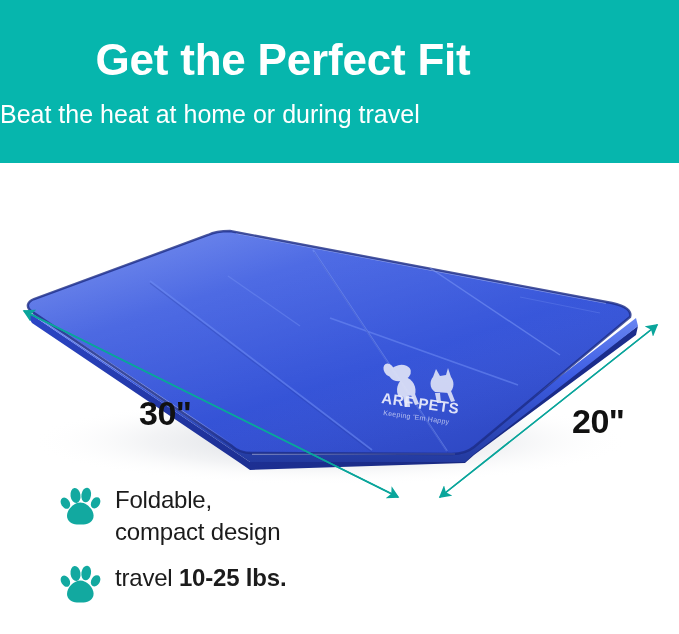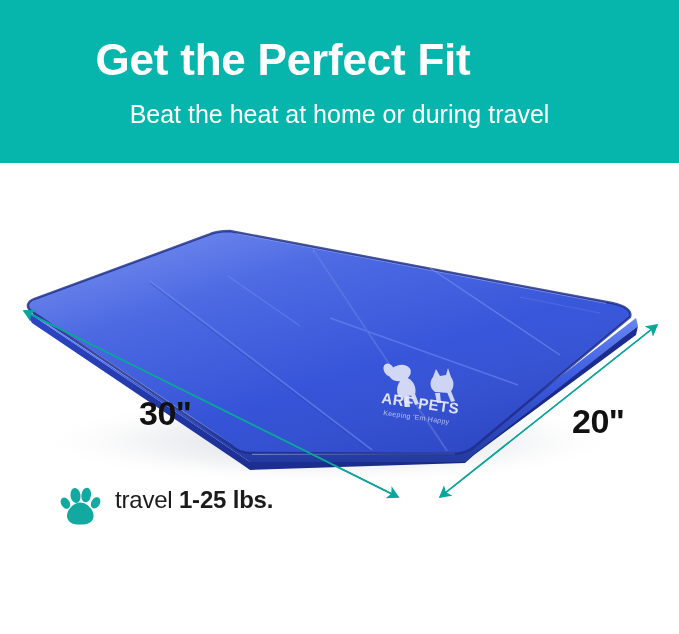--- a/index.html
+++ b/index.html
@@ -38,21 +38,21 @@
     font-weight: bold;
     letter-spacing: -0.2px;
     line-height: 1.05;
     white-space: nowrap;
   }
   #header-subtitle {
     position: absolute;
     left: 0;
     top: 101px;
     width: 679px;
-    text-align: center;
+    text-align: left;
     color: #ffffff;
     font-size: 25px;
     font-weight: normal;
     line-height: 1.1;
     white-space: nowrap;
   }
 
   
   #product-stage {
     position: absolute;
@@ -269,36 +269,56 @@
     <line x1="24" y1="311" x2="398" y2="497" stroke="#0aa59b" stroke-width="1.5" marker-end="url(#arrowEnd)"></line>
 
     <line x1="440" y1="497" x2="657" y2="325" stroke="#0aa59b" stroke-width="1.5" marker-end="url(#arrowEnd)"></line>
     <line x1="657" y1="325" x2="440" y2="497" stroke="#0aa59b" stroke-width="1.5" marker-end="url(#arrowEnd)"></line>
   </svg>
 
   <div class="dim-label" id="dim-label-width">30"</div>
   <div class="dim-label" id="dim-label-depth">20"</div>
 
   <div id="feature-list">
-
 
     <div class="feature-item">
       <svg class="paw-icon" viewBox="0 0 44 41">
         <g fill="#12a9a0">
           <ellipse cx="17.5" cy="9.5" rx="5.0" ry="7.6" transform="rotate(-8 17.5 9.5)"></ellipse>
           <ellipse cx="28.2" cy="9.0" rx="4.8" ry="7.4" transform="rotate(9 28.2 9)"></ellipse>
           <ellipse cx="7.4" cy="17.2" rx="4.3" ry="6.0" transform="rotate(-30 7.4 17.2)"></ellipse>
           <ellipse cx="37.6" cy="16.8" rx="4.3" ry="6.0" transform="rotate(30 37.6 16.8)"></ellipse>
           <path d="M 22.3,16.4
                    C 28.6,16.4 35.6,23.4 35.6,29.8
                    C 35.6,35.2 31.0,38.4 25.6,38.4
                    L 18.8,38.4
                    C 13.4,38.4 9.0,35.2 9.0,29.8
                    C 9.0,23.4 16.0,16.4 22.3,16.4 Z"></path>
         </g>
       </svg>
       <div class="feature-text">
-        <div><span>travel </span><b>1-25 lbs.</b></div>
+        <div>Foldable,</div>
+        <div>compact design</div>
       </div>
     </div>
 
+    <div class="feature-item">
+      <svg class="paw-icon" viewBox="0 0 44 41">
+        <g fill="#12a9a0">
+          <ellipse cx="17.5" cy="9.5" rx="5.0" ry="7.6" transform="rotate(-8 17.5 9.5)"></ellipse>
+          <ellipse cx="28.2" cy="9.0" rx="4.8" ry="7.4" transform="rotate(9 28.2 9)"></ellipse>
+          <ellipse cx="7.4" cy="17.2" rx="4.3" ry="6.0" transform="rotate(-30 7.4 17.2)"></ellipse>
+          <ellipse cx="37.6" cy="16.8" rx="4.3" ry="6.0" transform="rotate(30 37.6 16.8)"></ellipse>
+          <path d="M 22.3,16.4
+                   C 28.6,16.4 35.6,23.4 35.6,29.8
+                   C 35.6,35.2 31.0,38.4 25.6,38.4
+                   L 18.8,38.4
+                   C 13.4,38.4 9.0,35.2 9.0,29.8
+                   C 9.0,23.4 16.0,16.4 22.3,16.4 Z"></path>
+        </g>
+      </svg>
+      <div class="feature-text">
+        <div><span>travel </span><b>10-25 lbs.</b></div>
+      </div>
+    </div>
+
   </div>
 </div>
 
 </body></html>

